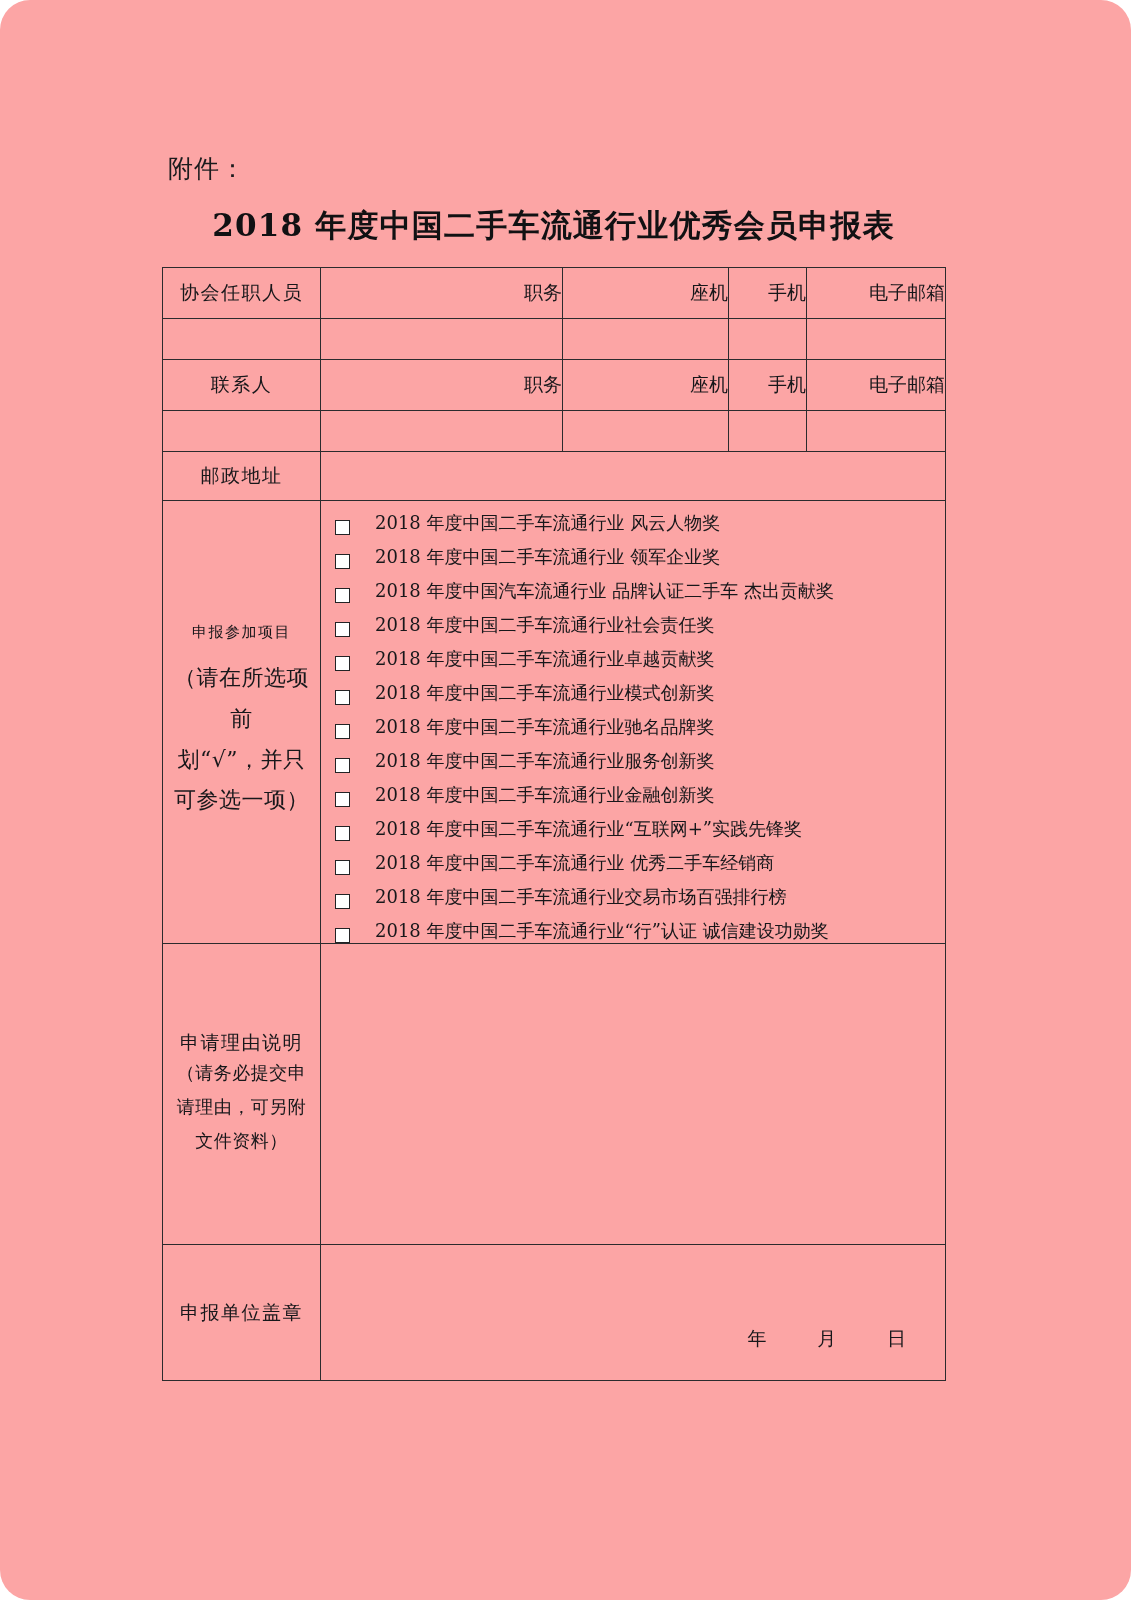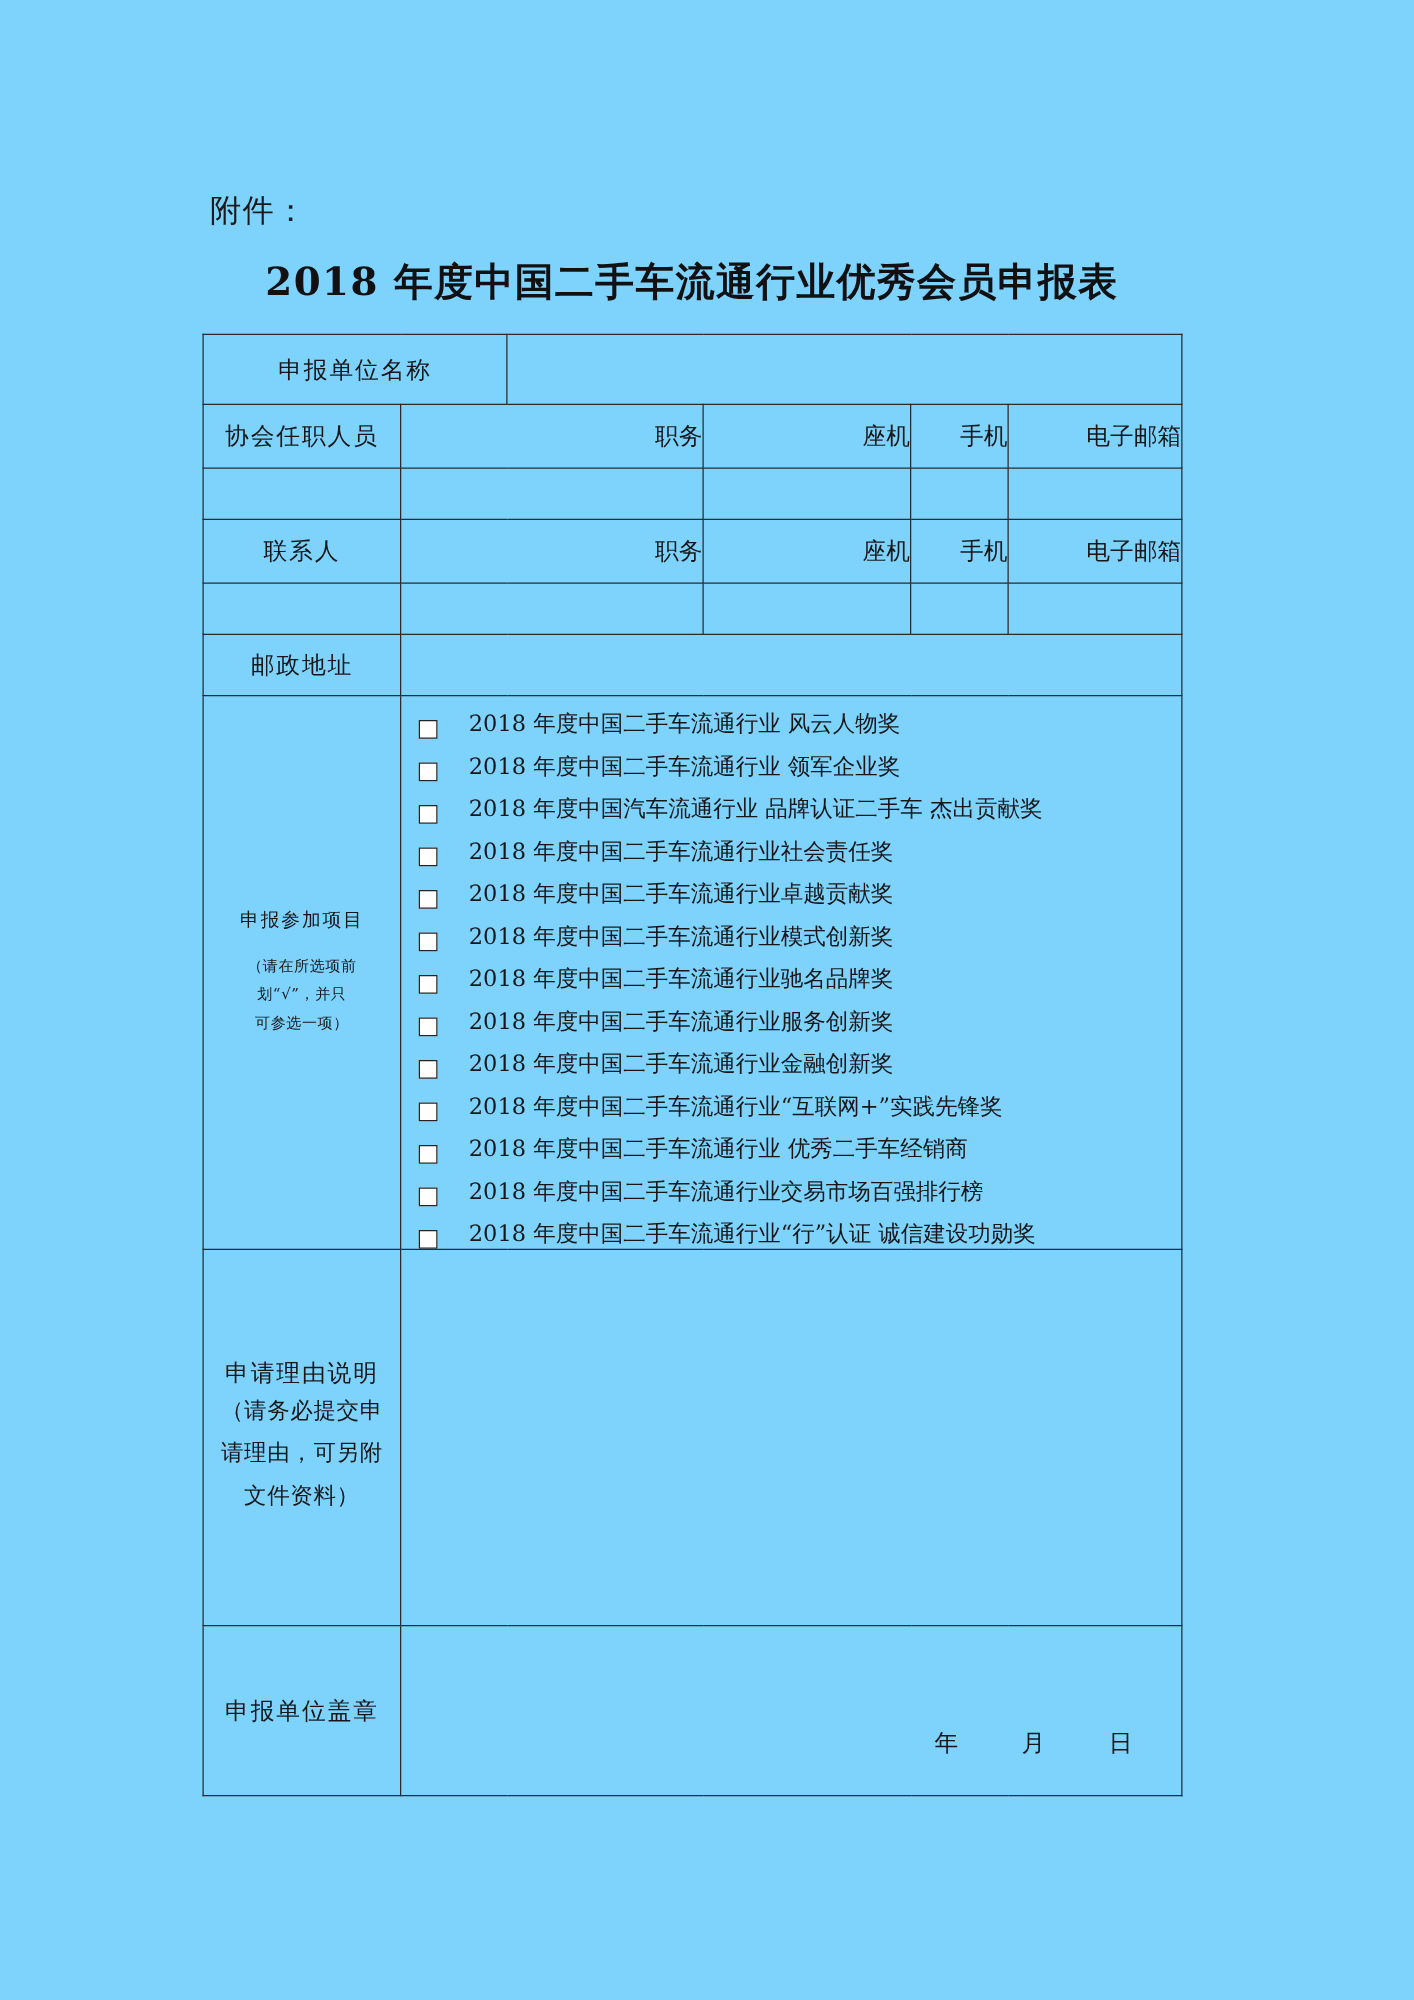--- a/index.html
+++ b/index.html
@@ -13,21 +13,22 @@
     position: relative;
     font-family: "DejaVu Serif", "Liberation Serif", serif;
     color: #18181a;
     overflow: hidden;
   }
 
   
   .page {
     position: absolute;
     inset: 0;
-    background: #7dd3fc;
+    background: #fca5a5;
+    border-radius: 30px;
   }
 
   .attach-label {
     position: absolute;
     left: 168px;
     top: 152px;
     font-size: 25px;
     letter-spacing: 1px;
     color: #1b1b1d;
     white-space: nowrap;
@@ -82,21 +83,21 @@
     text-align: center;
     padding: 4px 6px;
   }
   .proj-label .heading {
     font-size: 15px;
     letter-spacing: 1.5px;
     white-space: nowrap;
   }
   .proj-label .note {
     margin-top: 16px;
-    font-size: 12px;
+    font-size: 22px;
     line-height: 1.85;
     letter-spacing: 0.5px;
     text-align: center;
   }
 
   .proj-list {
     padding: 14px 0 12px 0;
     vertical-align: top;
   }
   .proj-item {
@@ -173,24 +174,20 @@
     <colgroup>
       <col style="width:158px">
       <col style="width:85px">
       <col style="width:157px">
       <col style="width:166px">
       <col style="width:78px">
       <col style="width:139px">
     </colgroup>
 
     <tbody>
-        <tr class="r-name">
-      <td class="label-cell" colspan="2">申报单位名称</td>
-      <td colspan="4"></td>
-    </tr>
 
     <tr class="r-head">
       <td class="label-cell">协会任职人员</td>
       <td class="ctr" colspan="2">职务</td>
       <td class="ctr">座机</td>
       <td class="ctr">手机</td>
       <td class="ctr">电子邮箱</td>
     </tr>
 
     <tr class="blank-row">

